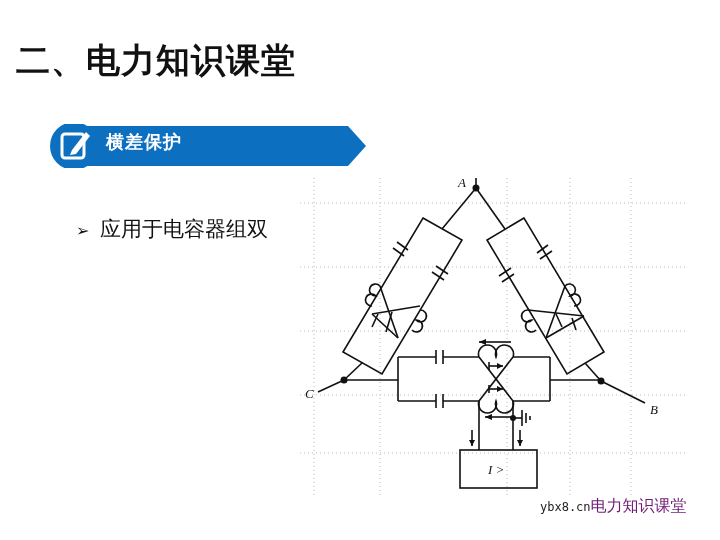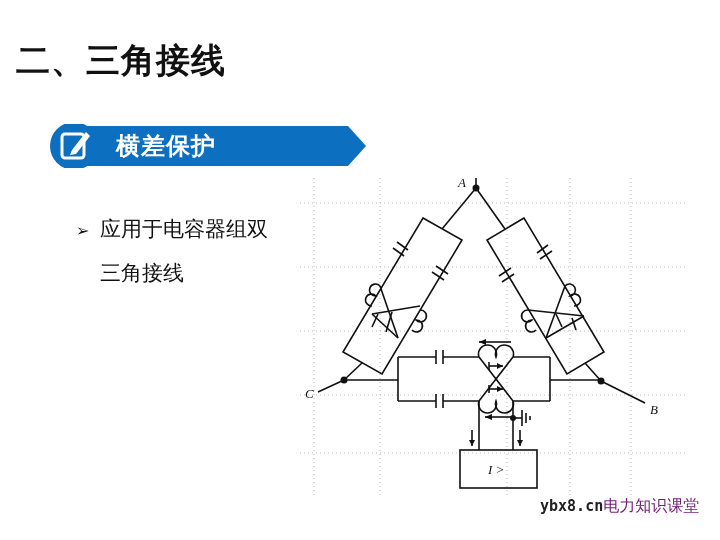--- a/index.html
+++ b/index.html
@@ -2,50 +2,49 @@
 <html><head>
 <meta charset="utf-8">
 <style>
   html, body { margin:0; padding:0; background:#ffffff; }
   body { width:720px; height:540px; position:relative; overflow:hidden;
          font-family:"DejaVu Sans", "Liberation Sans", sans-serif; }
   .title { position:absolute; left:16px; top:38px; font-size:34px; font-weight:bold;
            color:#111; letter-spacing:1px; }
   .banner { position:absolute; left:48px; top:124px; width:320px; height:44px; }
   .banner svg { position:absolute; left:0; top:0; }
-  .banner-label { position:absolute; left:68px; top:6px; font-size:24px; font-weight:bold;
+  .banner-label { position:absolute; left:58px; top:6px; font-size:18px; font-weight:bold;
                   color:#ffffff; letter-spacing:1px; }
   .bullet { position:absolute; left:56px; top:208px; font-size:21px; color:#111; line-height:42px;margin-left:20px; }
   .bullet .arrow { display:inline-block; width:24px; font-size:16px; }
   .bullet .line2 { padding-left:24px; display:block; }
   .diagram { position:absolute; left:298px; top:168px; }
   .watermark { position:absolute; left:540px; top:496px; font-size:16px; color:#222; }
-  .watermark .domain { font-family:"DejaVu Sans Mono", monospace; font-size:15px; font-weight:bold; }
+  .watermark .domain { font-family:"DejaVu Sans Mono", monospace; font-size:12px; font-weight:normal; }
   .watermark .brand { color:#701a75; }
 </style>
 </head>
 <body>
 
-<div class="title">二、三角接线</div>
+<div class="title">二、电力知识课堂</div>
 
 <div class="banner">
   <svg width="320" height="44" viewBox="0 0 320 44">
     <polygon points="24,2 300,2 318,22 300,42 24,42" fill="#0d6fbf"></polygon>
     <circle cx="26" cy="22" r="24" fill="#0d6fbf"></circle>
     <g>
       <rect x="14" y="10" width="22" height="24" rx="3" fill="none" stroke="#fff" stroke-width="3"></rect>
       <polygon points="24,26 38,8 42,12 28,30 22,31" fill="#fff"></polygon>
     </g>
   </svg>
   <div class="banner-label">横差保护</div>
 </div>
 
 <div class="bullet">
   <span class="arrow">➢</span><span>应用于电容器组双</span>
-  <span class="line2">三角接线</span>
 </div>
 
 <div class="diagram">
   <svg width="392" height="330" viewBox="298 168 392 330" xmlns="http://www.w3.org/2000/svg">
 
     <g stroke="#bbb" stroke-width="1" stroke-dasharray="1,3">
       <line x1="314" y1="178" x2="314" y2="495"></line>
       <line x1="380" y1="178" x2="380" y2="495"></line>
       <line x1="507" y1="178" x2="507" y2="495"></line>
       <line x1="570" y1="178" x2="570" y2="495"></line>

